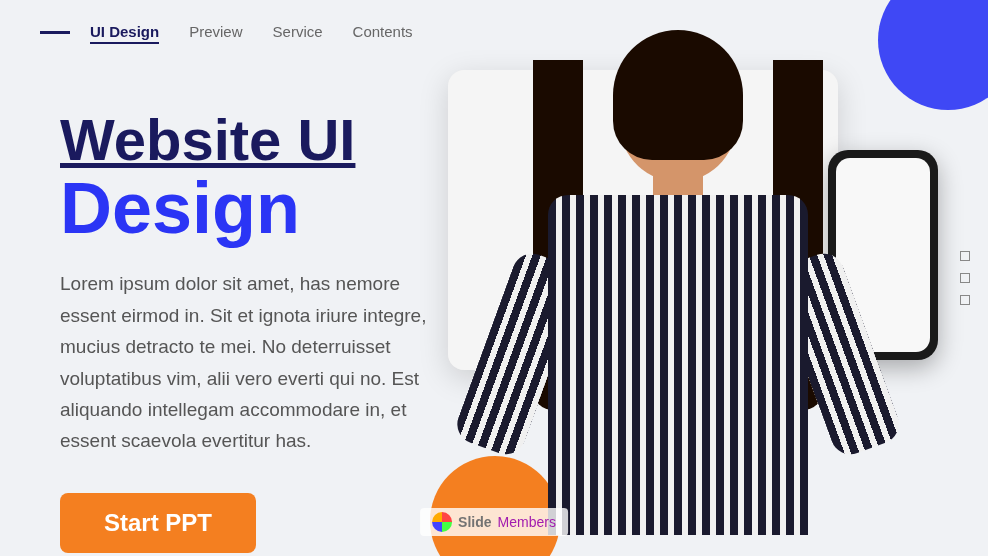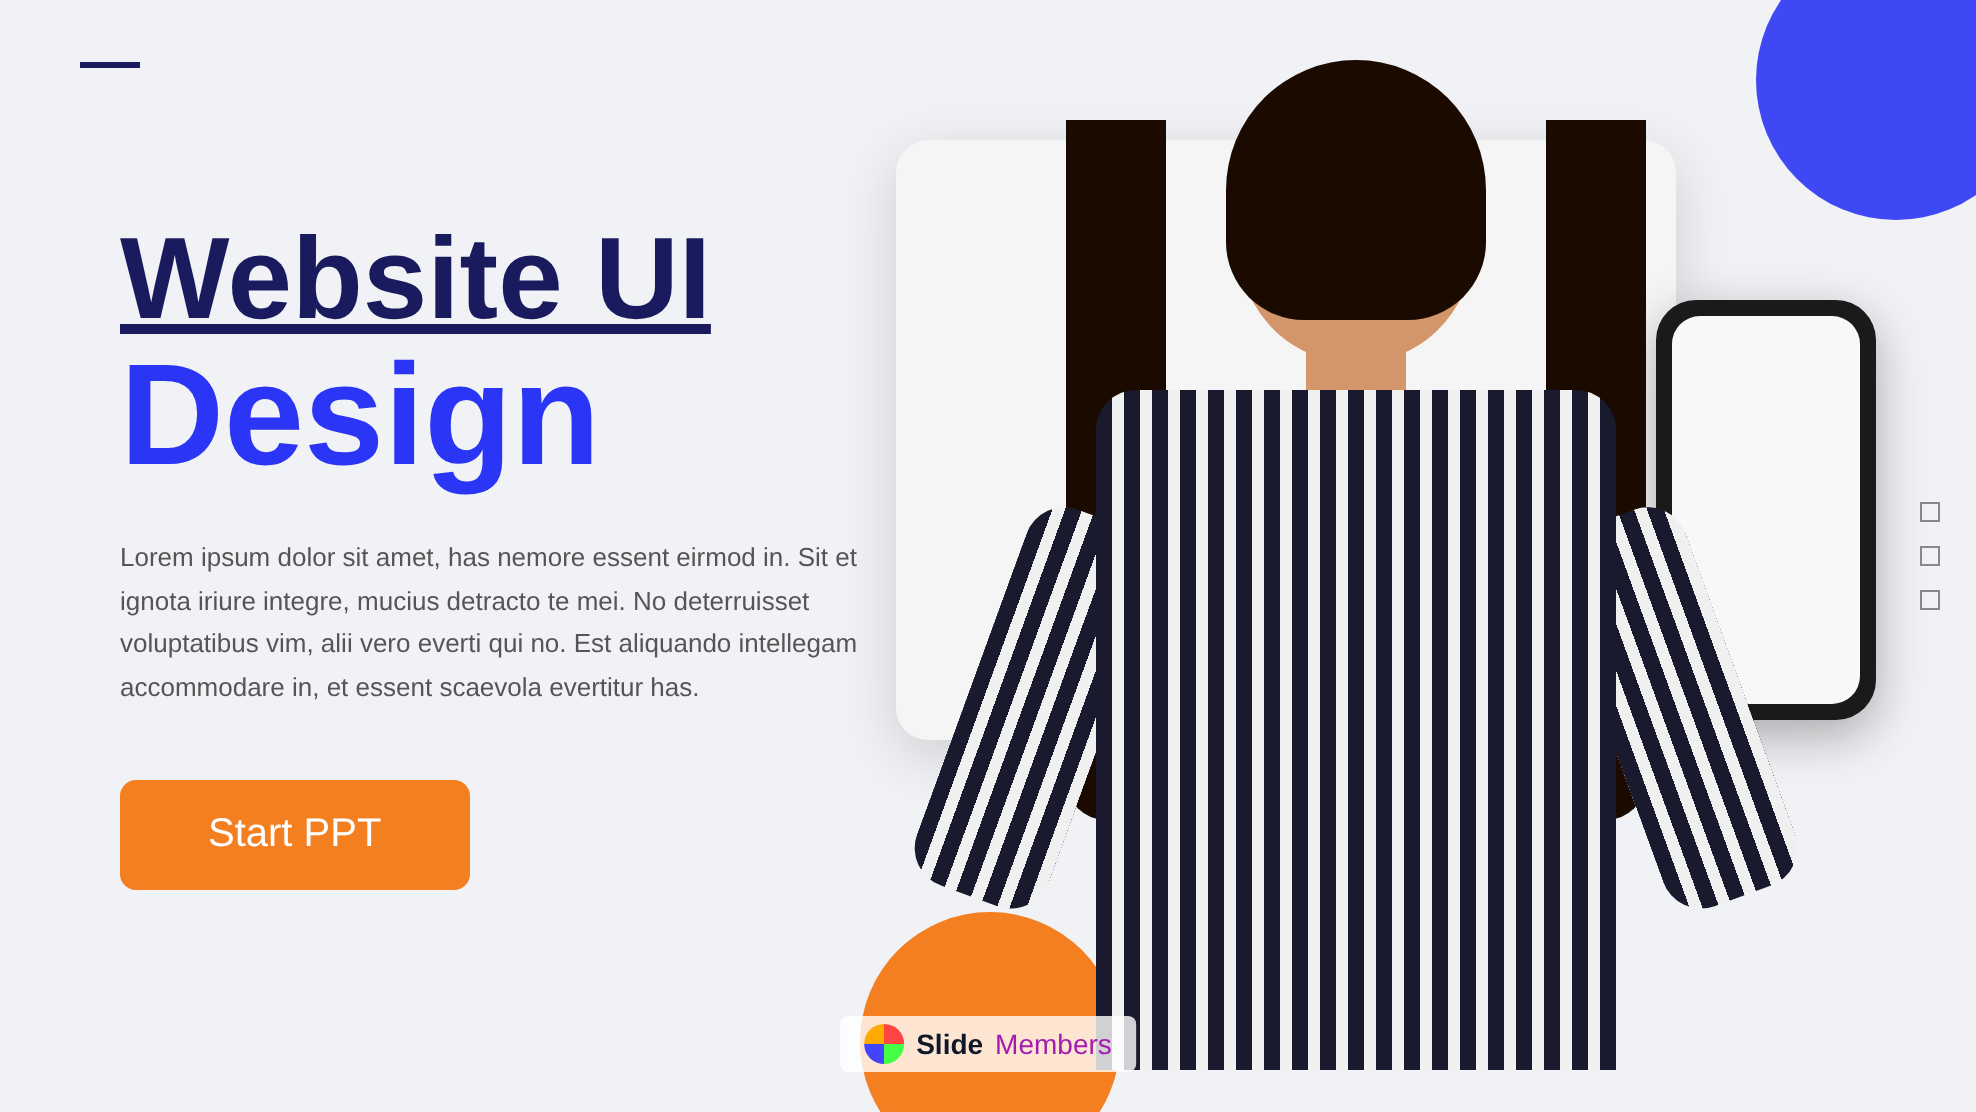--- a/index.html
+++ b/index.html
@@ -117,33 +117,33 @@
     .heading-line2 {
       font-size: 72px;
       font-weight: 900;
       color: #2b35f5;
       line-height: 1.05;
       display: block;
     }
 
     .description {
       margin-top: 22px;
-      font-size: 13px;
+      font-size: 19px;
       color: #555;
       line-height: 1.65;
       max-width: 370px;
     }
 
     .cta-button {
       margin-top: 36px;
       display: inline-block;
       background: #f47f20;
       color: #fff;
-      font-size: 20px;
-      font-weight: 400;
+      font-size: 24px;
+      font-weight: 700;
       padding: 16px 44px;
       border-radius: 8px;
       border: none;
       cursor: pointer;
       text-decoration: none;
     }
 
     
     .image-area {
       position: absolute;
@@ -231,21 +231,21 @@
 
     .watermark-icon {
       width: 20px;
       height: 20px;
       border-radius: 50%;
       background: conic-gradient(#f44 0deg 90deg, #4f4 90deg 180deg, #44f 180deg 270deg, #fa0 270deg 360deg);
     }
 
     .watermark-text {
       font-weight: 600;
-      color: #0f172a;
+      color: #737373;
     }
 
     .watermark-sub {
       font-weight: 400;
       color: #a21caf;
     }
 
     
     .person-img {
       position: absolute;
@@ -357,20 +357,34 @@
       border-radius: 20px;
       transform: rotate(-20deg);
       transform-origin: top center;
     }
   </style>
 </head>
 <body>
 
 <nav class="navbar">
   <div class="nav-logo-line"></div>
+  <ul class="nav-links">
+    <li class="active">
+      <a href="#">UI Design</a>
+    </li>
+    <li>
+      <a href="#">Preview</a>
+    </li>
+    <li>
+      <a href="#">Service</a>
+    </li>
+    <li>
+      <a href="#">Contents</a>
+    </li>
+  </ul>
 </nav>
 
 <div class="circle-blue-top-right"></div>
 
 <div class="circle-orange-bottom"></div>
 
 <div class="side-dots">
   <div class="side-dot"></div>
   <div class="side-dot"></div>
   <div class="side-dot"></div>

